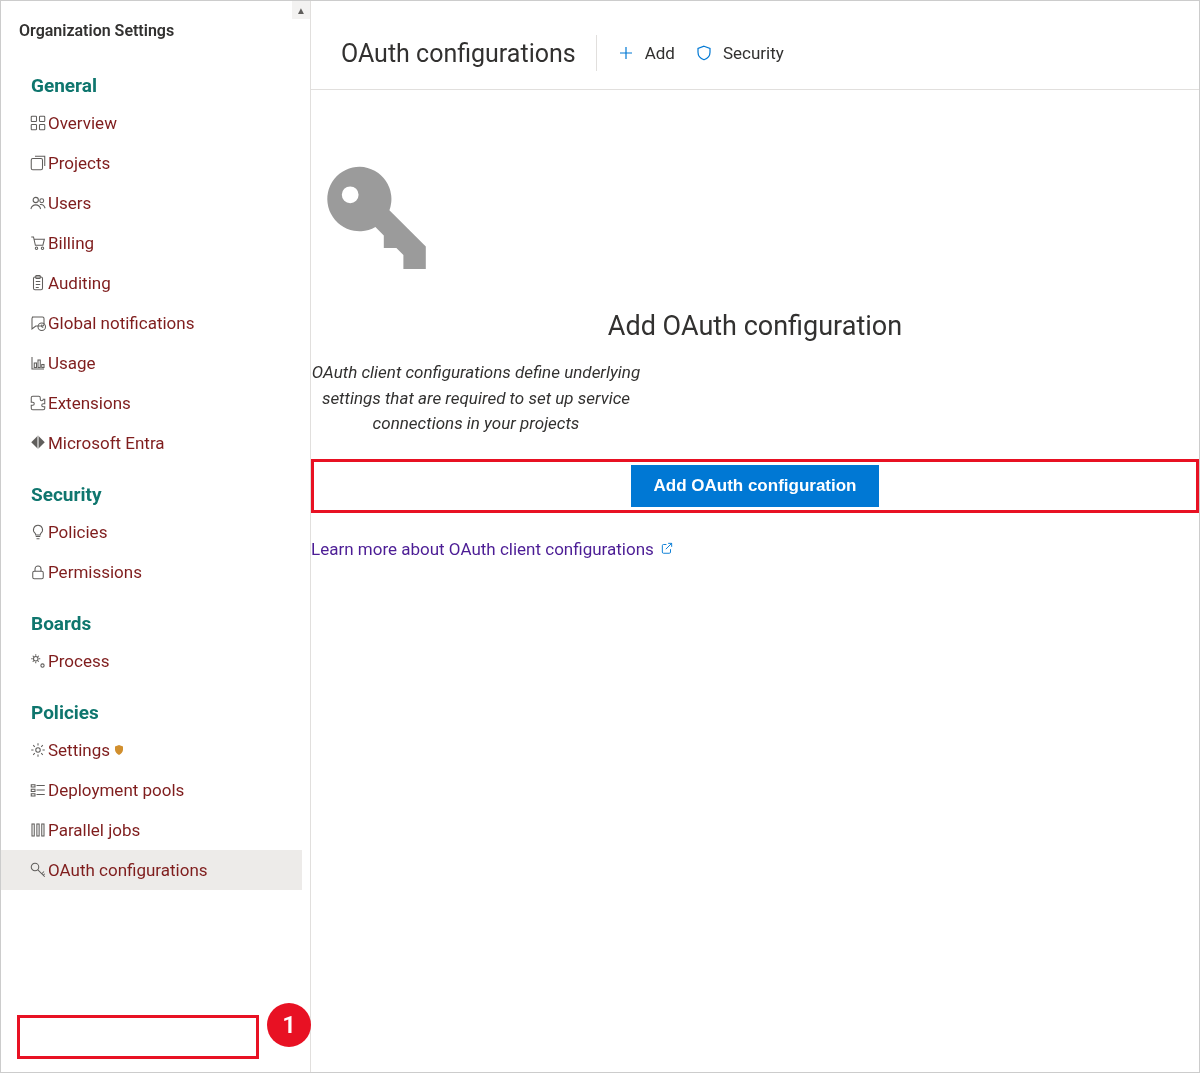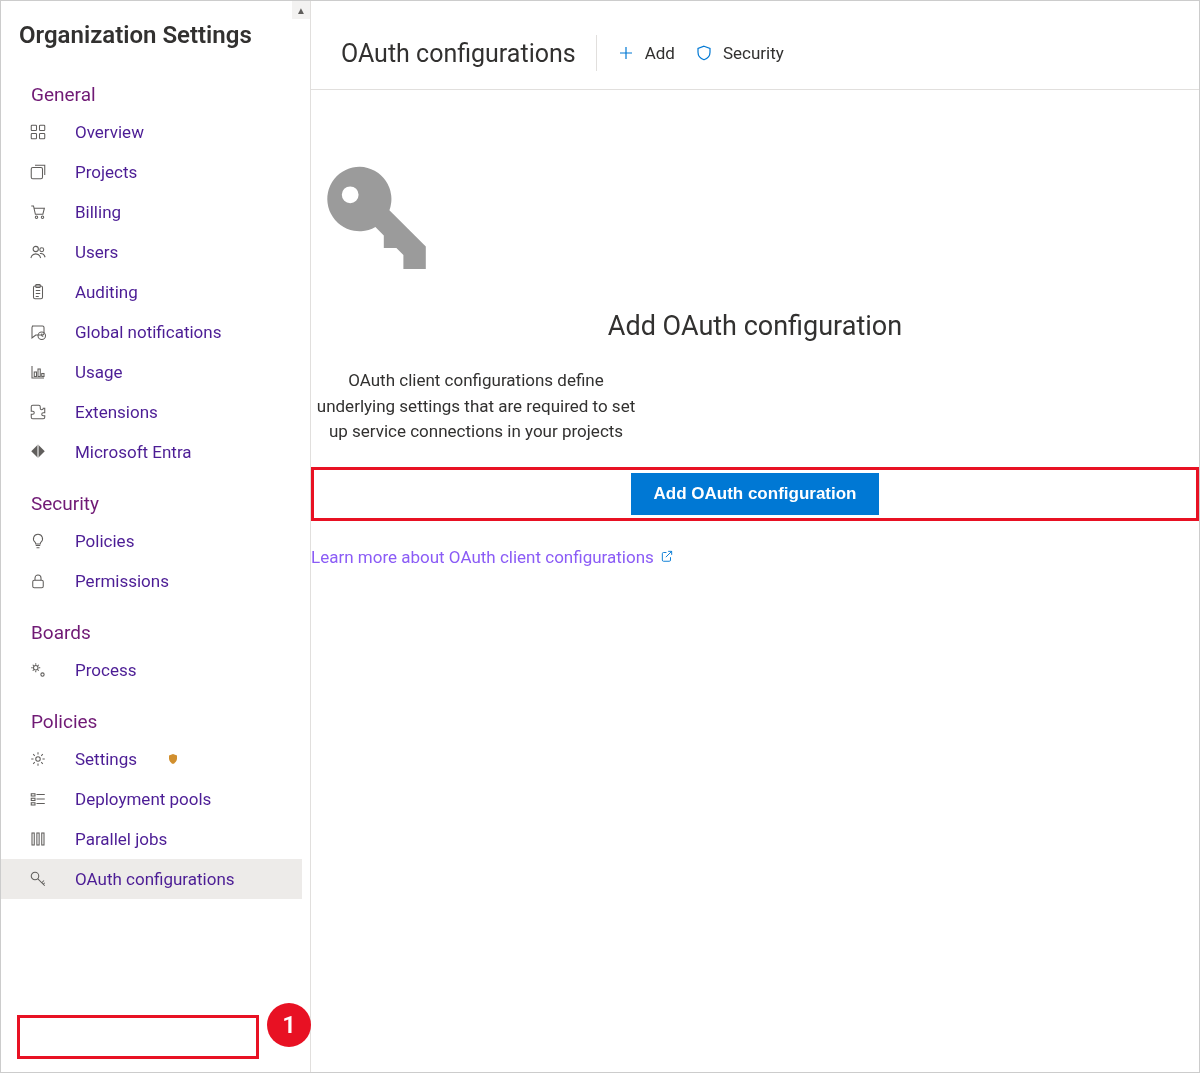--- a/index.html
+++ b/index.html
@@ -21,21 +21,21 @@
     .sidebar-col {
       width: 310px;
       flex: 0 0 310px;
       border-right: 1px solid #e1dfdd;
       position: relative;
       display: flex;
       flex-direction: column;
       background: #ffffff;
     }
     .sidebar-header {
-      font-size: 24px;
+      font-size: 16px;
       font-weight: 600;
       padding: 20px 18px 14px 18px;
     }
     .sidebar-scroll {
       flex: 1;
       overflow-y: auto;
       padding-right: 8px;
     }
     
     .sidebar-scroll::-webkit-scrollbar { width: 18px; }
@@ -43,31 +43,31 @@
     .sidebar-scroll::-webkit-scrollbar-thumb { background: #c8c6c4; border: 3px solid #f3f2f1; border-radius: 2px;}
     .scroll-up-arrow {
       position: absolute;
       top: 0; right: 0;
       width: 18px; height: 18px;
       display:flex; align-items:center; justify-content:center;
       font-size:10px; color:#605e5c; background:#f3f2f1;
     }
     .group-header {
       font-size: 19px;
-      font-weight: 400;
+      font-weight: 700;
       padding: 20px 30px 6px 30px;
-      color: #701a75;
+      color: #0f766e;
     }
     .nav-item {
       display: flex;
       align-items: center;
-      gap: 28px;
+      gap: 1px;
       padding: 10px 28px;
       font-size: 17px;
-      color: #4c1d95;
+      color: #7f1d1d;
       cursor: pointer;
       position: relative;
     }
     .nav-item.selected { background: #edebe9; }
     .nav-icon {
       width: 18px; height: 18px;
       display:inline-flex; align-items:center; justify-content:center;
       color:#605e5c;
       flex: 0 0 18px;
     }
@@ -133,34 +133,35 @@
     .empty-title {
       font-size: 27px;
       font-weight: 400;
       margin-top: 20px;
       color:#323130;
     }
     .empty-desc {
       font-size: 17px;
       color:#323130;
       max-width: 330px;
-      margin-top: 26px;
+      margin-top: 18px;
       line-height: 1.5;
+      font-style: italic;
     }
     .primary-btn-wrap { position:relative; margin-top:22px; padding:6px; }
     .primary-btn {
       background:#0078d4; color:#fff; border:none;
       font-size:17px; font-weight:600;
       padding:11px 22px; cursor:pointer;
     }
     .callout-2-box { position:absolute; inset:0; }
     .callout-2-badge { top:-32px; right:-76px; }
     .learn-link {
       margin-top: 26px;
-      color:#8b5cf6;
+      color:#4c1d95;
       font-size:17px;
       text-decoration:none;
       display:inline-flex; align-items:center; gap:6px;
       cursor:pointer;
     }
     .ext-icon svg{ width:14px;height:14px; stroke:#0078d4; fill:none; stroke-width:1.6;}
   </style>
 </head>
 <body>
 
@@ -285,32 +286,32 @@
         <span class="nav-icon">
             <svg>
               <use href="#ic-box-plus"></use>
             </svg>
           </span>
         <span>Projects</span>
       </div>
       <div class="nav-item">
         <span class="nav-icon">
             <svg>
+              <use href="#ic-users"></use>
+            </svg>
+          </span>
+        <span>Users</span>
+      </div>
+      <div class="nav-item">
+        <span class="nav-icon">
+            <svg>
               <use href="#ic-cart"></use>
             </svg>
           </span>
         <span>Billing</span>
-      </div>
-      <div class="nav-item">
-        <span class="nav-icon">
-            <svg>
-              <use href="#ic-users"></use>
-            </svg>
-          </span>
-        <span>Users</span>
       </div>
       <div class="nav-item">
         <span class="nav-icon">
             <svg>
               <use href="#ic-clipboard"></use>
             </svg>
           </span>
         <span>Auditing</span>
       </div>
       <div class="nav-item">

